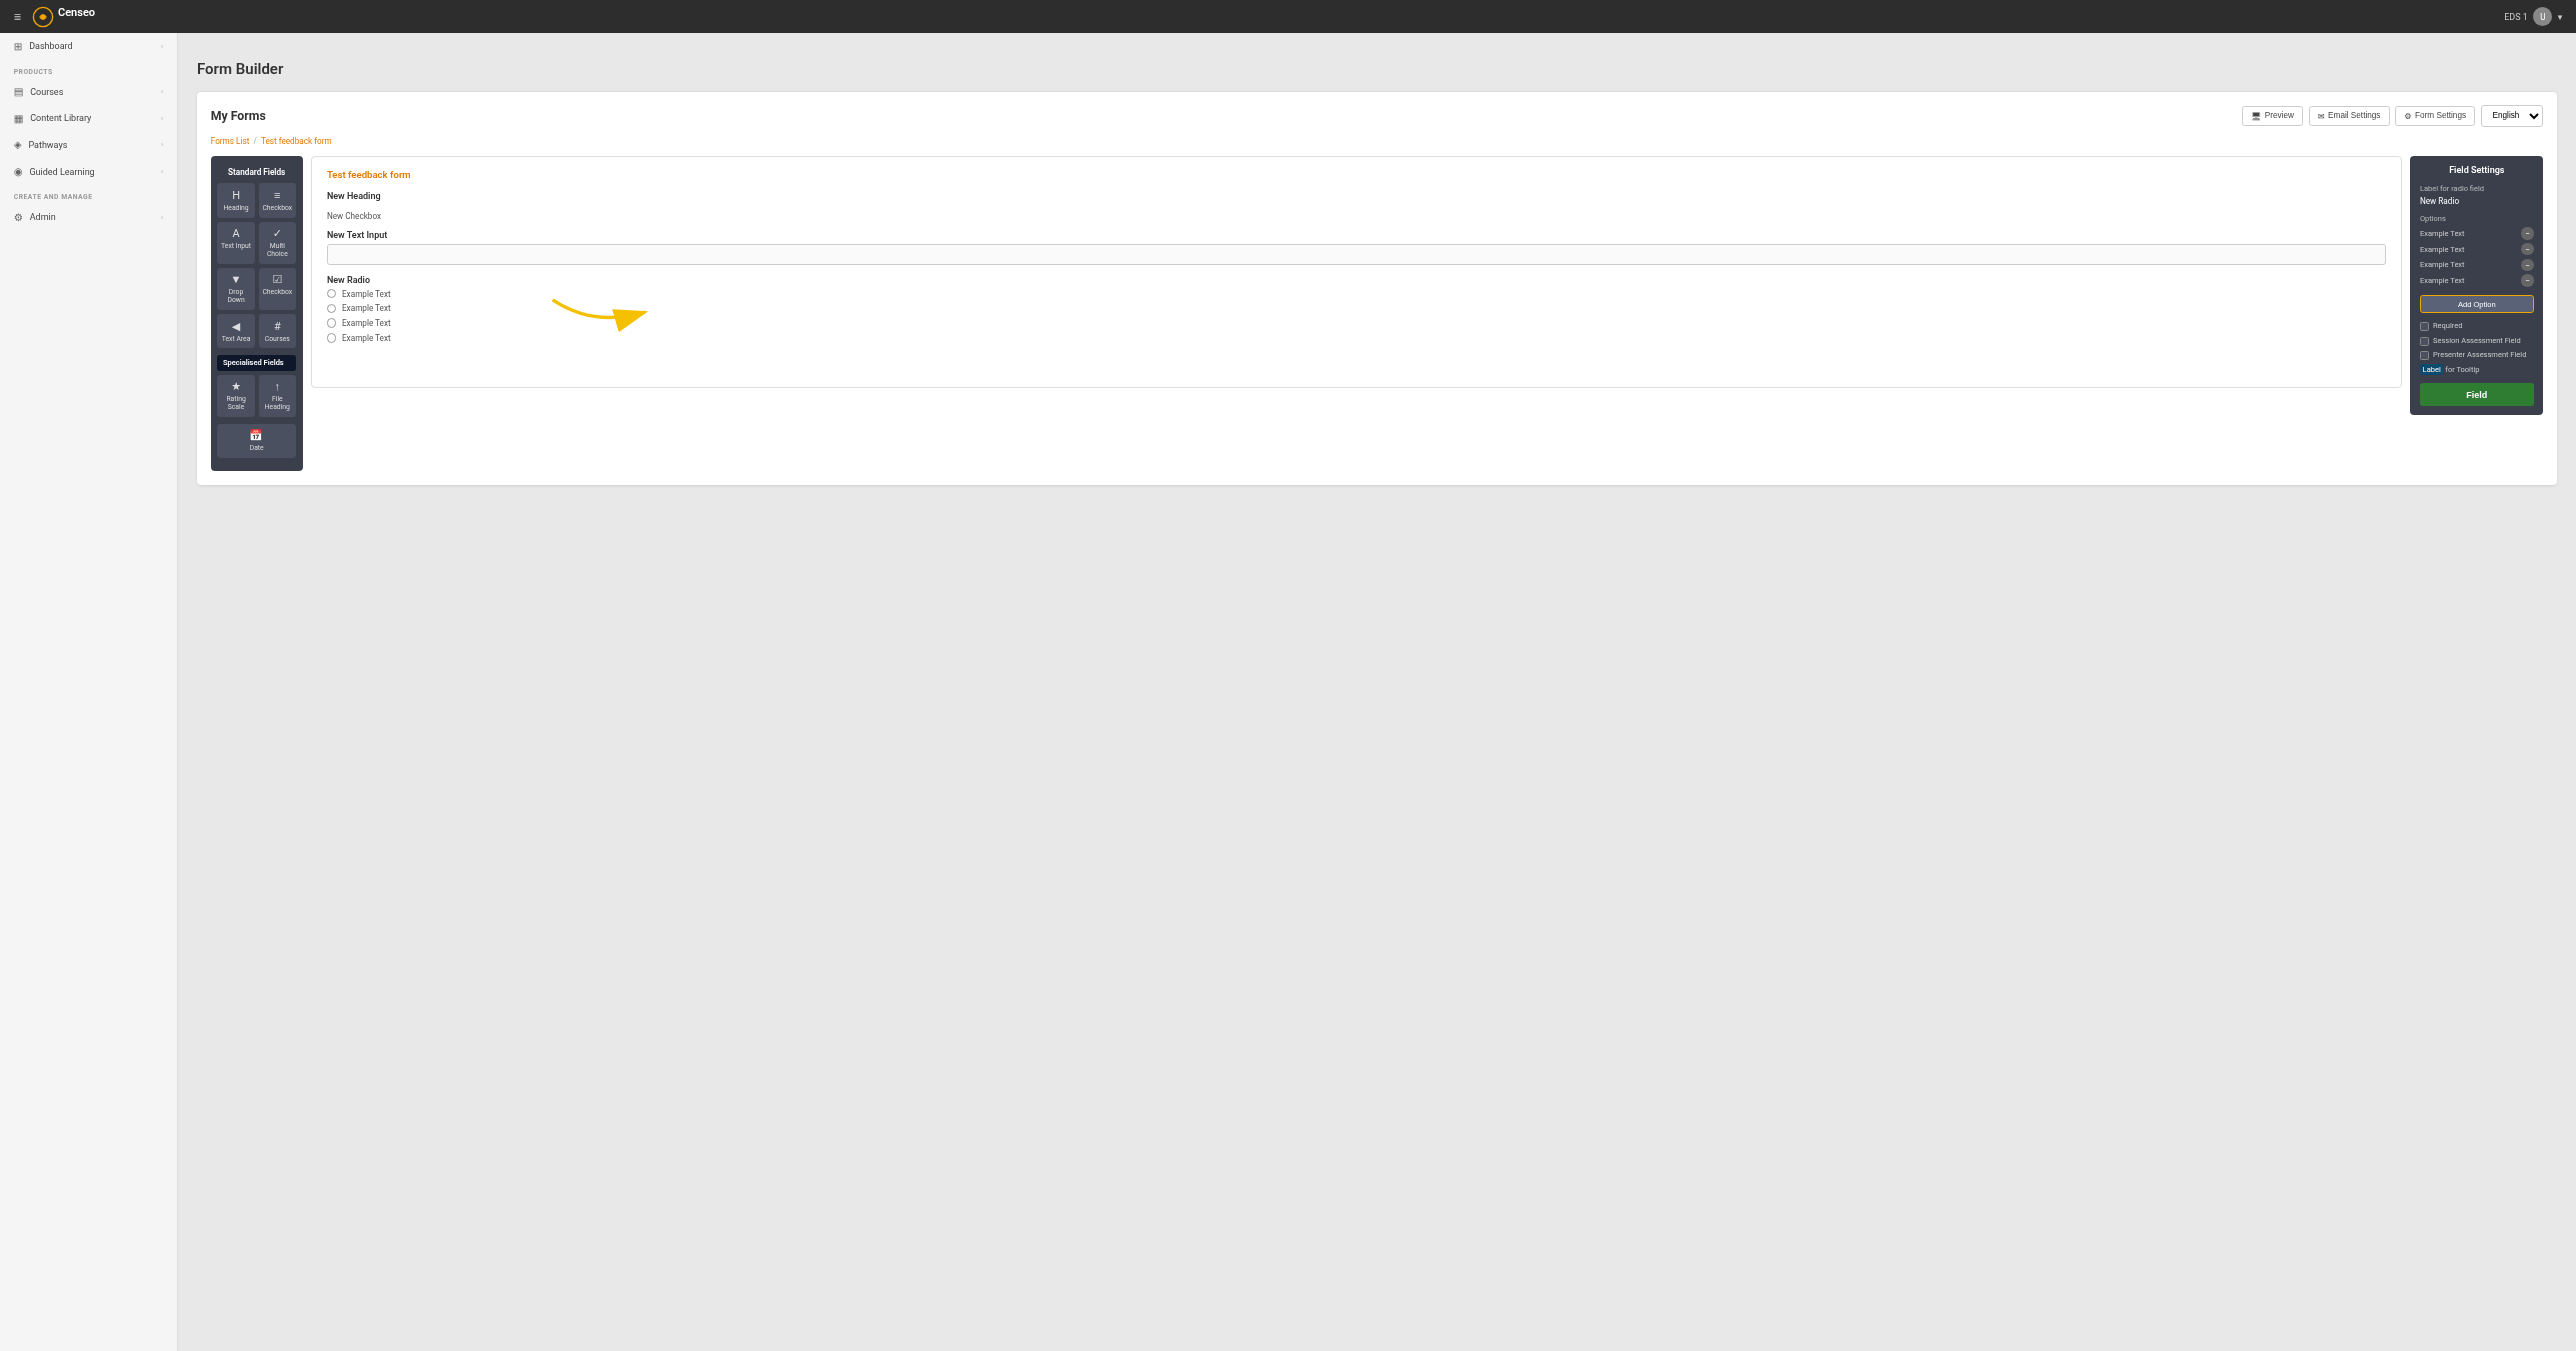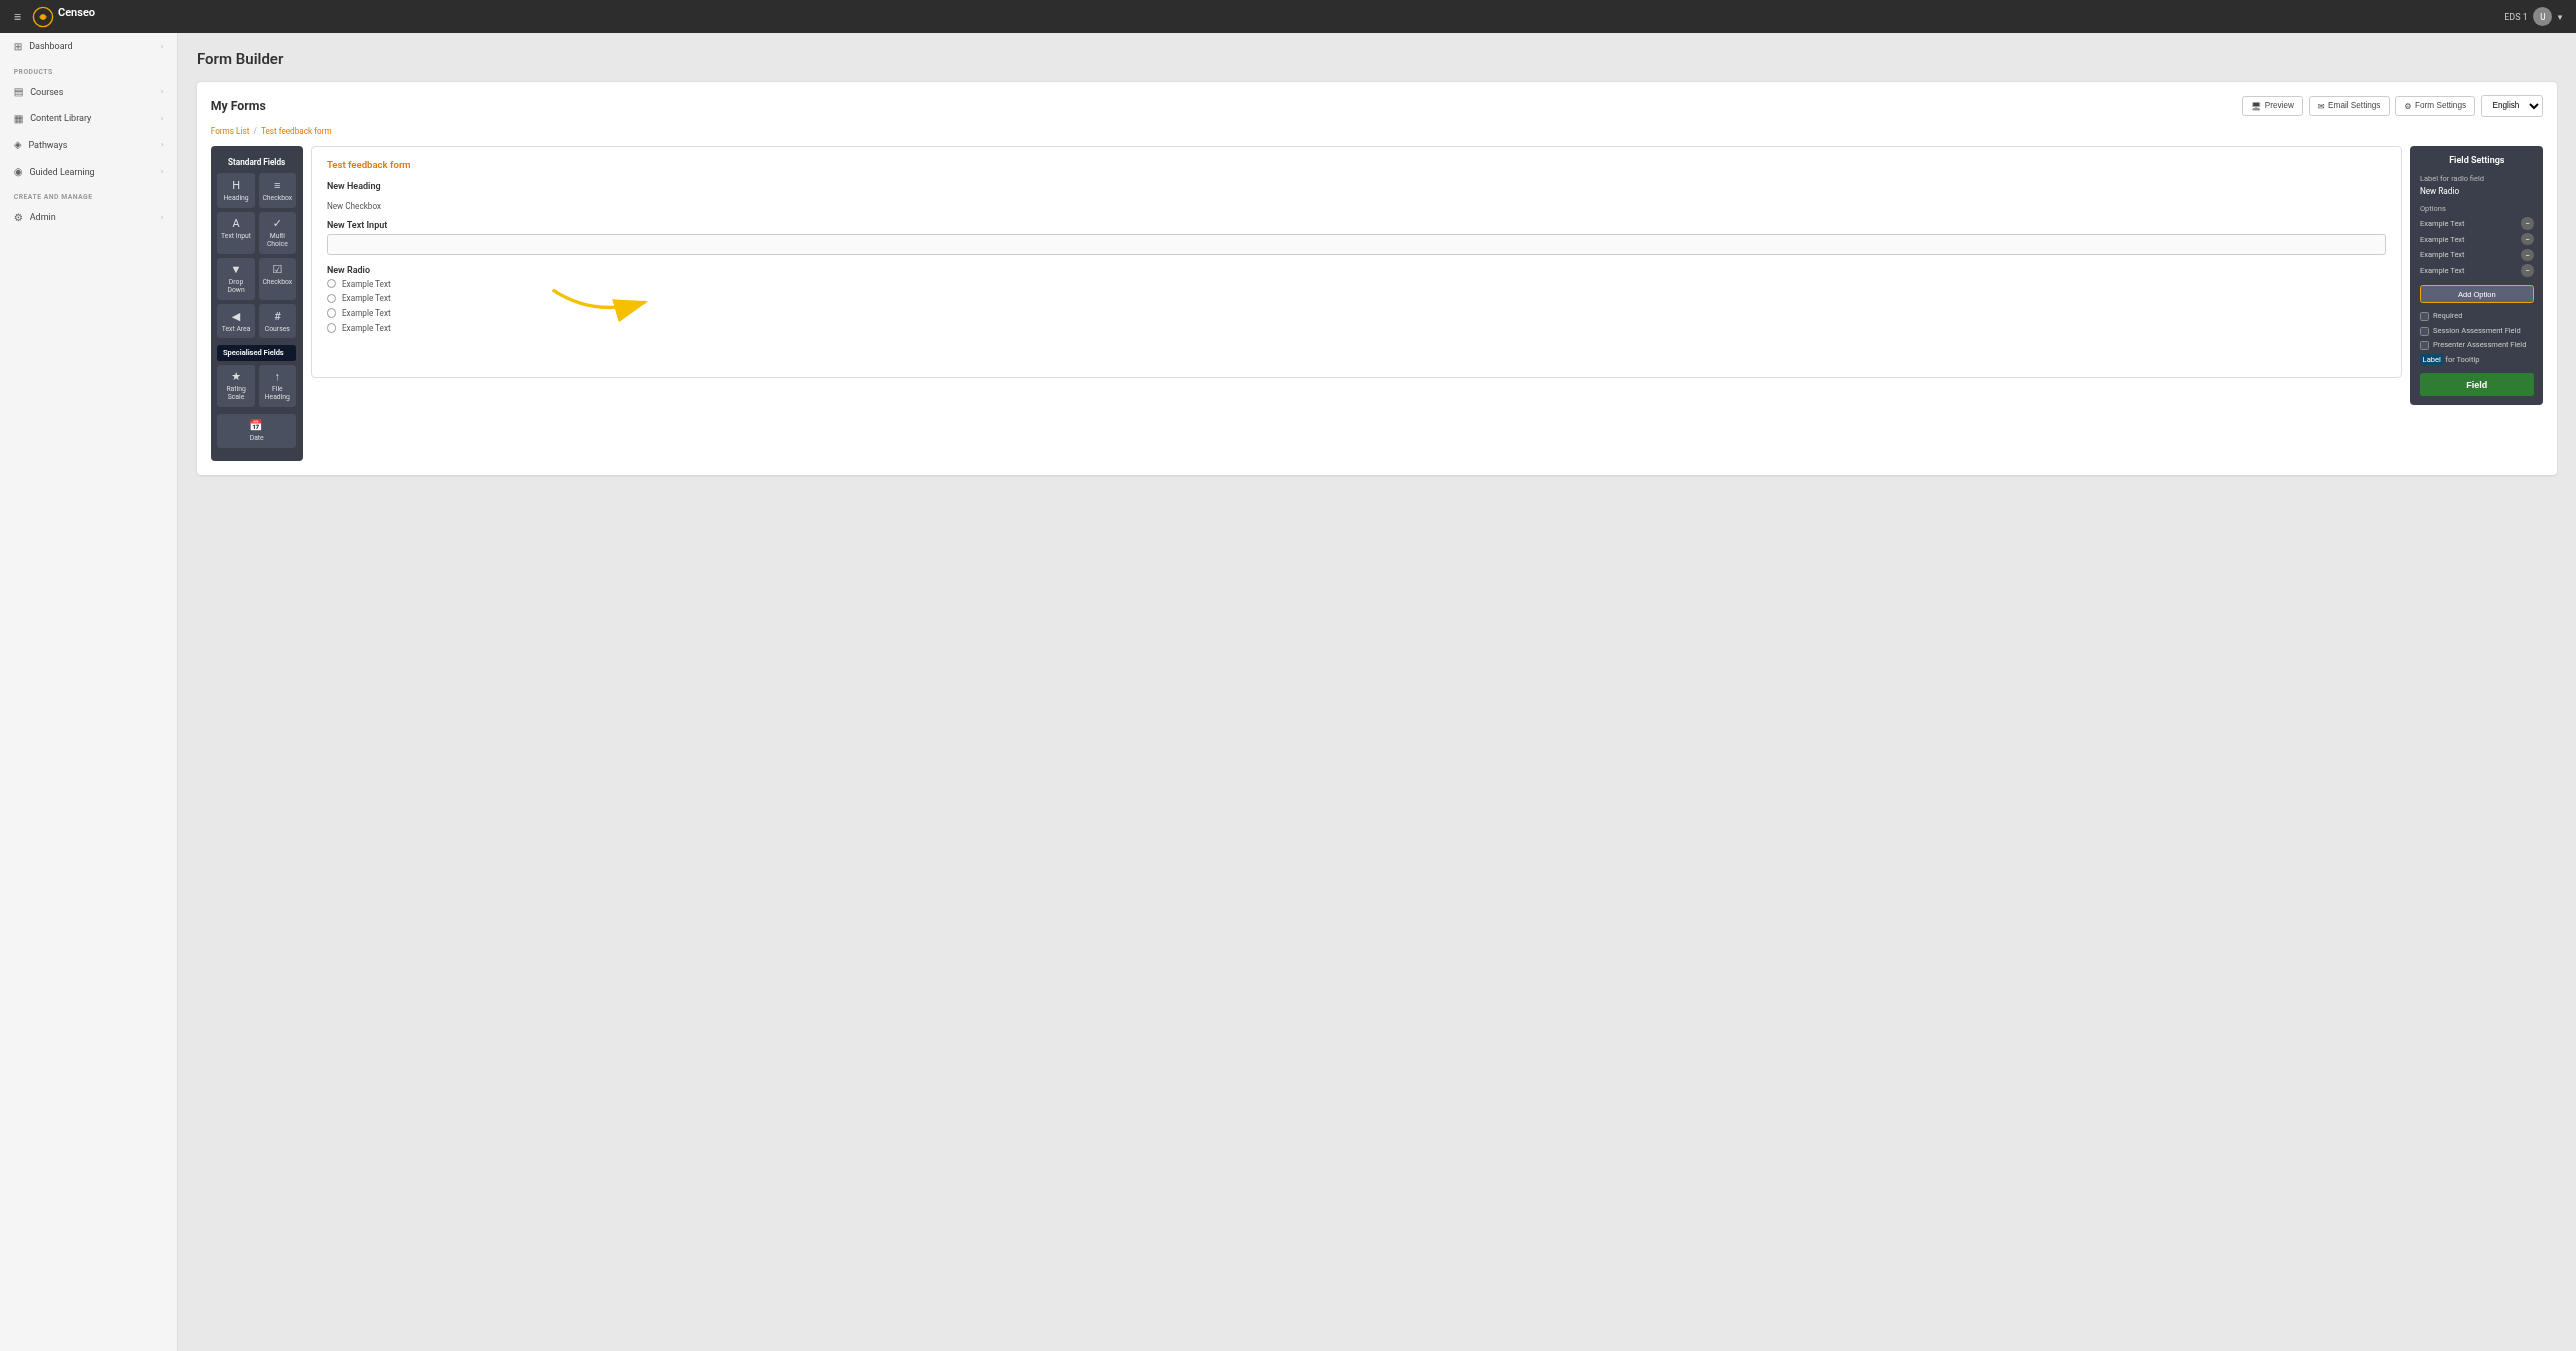--- a/index.html
+++ b/index.html
@@ -104,21 +104,21 @@
       color: #999;
       text-transform: uppercase;
       letter-spacing: 0.5px;
     }
     .chevron { font-size: 7.5px; color: #aaa; }
 
     
     .main-content {
       margin-left: 178px;
       margin-top: 33px;
-      padding: 17px 19px;
+      padding: 27px 19px;
       min-height: calc(100vh - 33px);
     }
 
     .page-title {
       font-size: 15px;
       font-weight: 600;
       color: #333;
       margin-bottom: 13.7px;
     }
 

